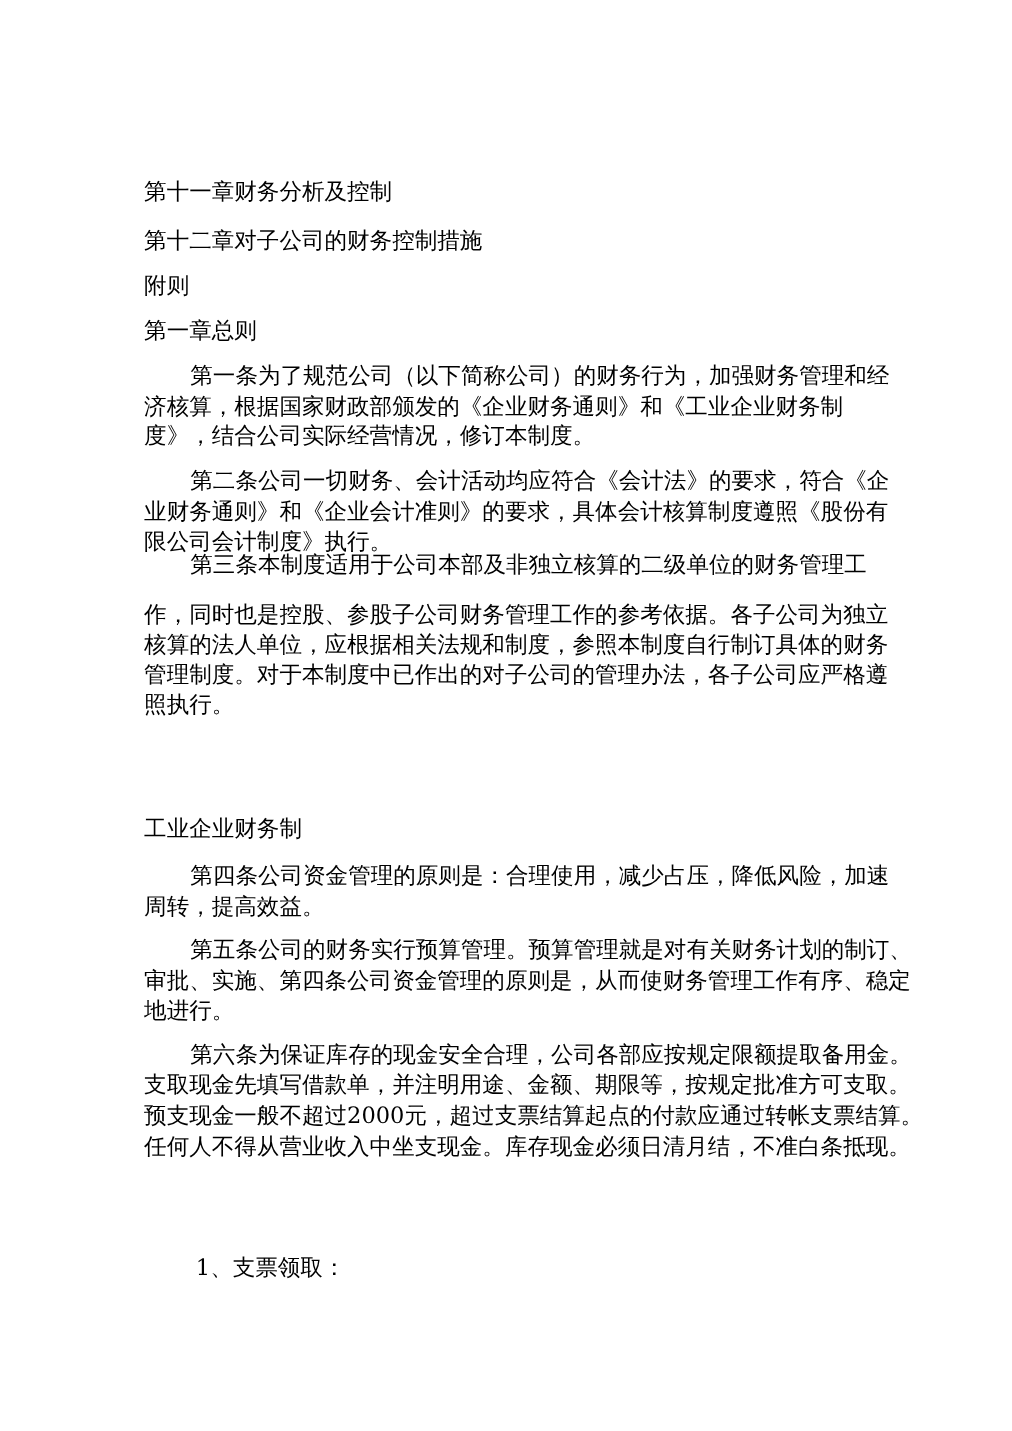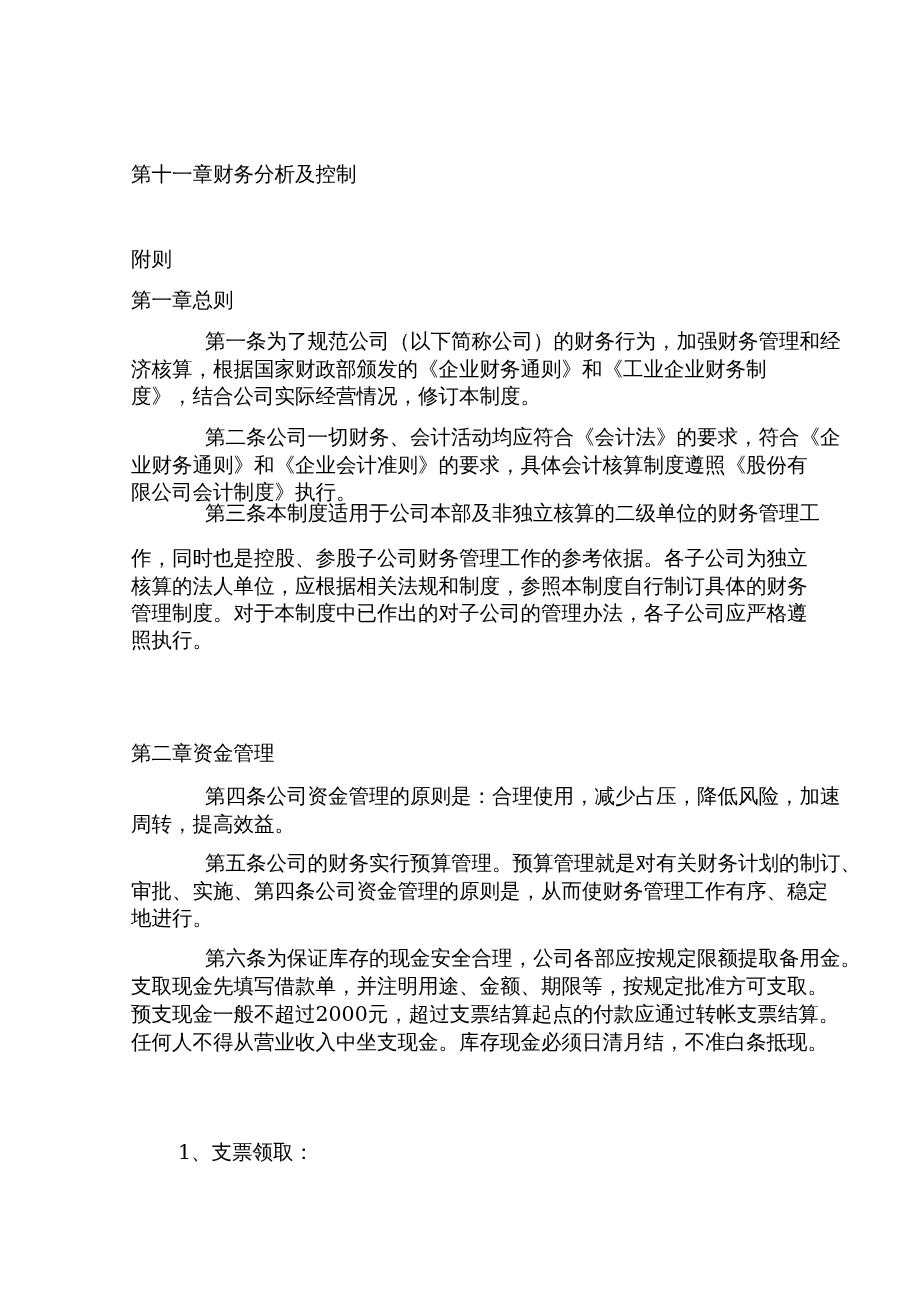--- a/index.html
+++ b/index.html
@@ -26,33 +26,33 @@
     .line {
       position: absolute;
       left: 131px;
       font-size: 20.5px;
       line-height: 24px;
       white-space: nowrap;
       letter-spacing: 0px;
     }
     .indent {
       left: 173px;
-      margin-left: 32px;
     }
     .item-indent {
       left: 178px;
       margin-top: 28px;
     }
   </style>
 </head>
 <body>
 
 <div class="page">
 
   <div class="line" style="top:162px">第十一章财务分析及控制</div>
+  <div class="line" style="top:206px">第十二章对子公司的财务控制措施</div>
   <div class="line" style="top:247px">附则</div>
 
   <div class="line" style="top:288px">第一章总则</div>
 
   <div>
     <div class="line indent" style="top:329px">第一条为了规范公司（以下简称公司）的财务行为，加强财务管理和经</div>
     <div class="line" style="top:357px">济核算，根据国家财政部颁发的《企业财务通则》和《工业企业财务制</div>
     <div class="line" style="top:384px">度》，结合公司实际经营情况，修订本制度。</div>
   </div>
 
@@ -63,21 +63,21 @@
   </div>
 
   <div>
     <div class="line indent" style="top:501px">第三条本制度适用于公司本部及非独立核算的二级单位的财务管理工</div>
     <div class="line" style="top:546px">作，同时也是控股、参股子公司财务管理工作的参考依据。各子公司为独立</div>
     <div class="line" style="top:574px">核算的法人单位，应根据相关法规和制度，参照本制度自行制订具体的财务</div>
     <div class="line" style="top:601px">管理制度。对于本制度中已作出的对子公司的管理办法，各子公司应严格遵</div>
     <div class="line" style="top:628px">照执行。</div>
   </div>
 
-  <div class="line" style="top:741px">第二章资金管理</div>
+  <div class="line" style="top:741px">工业企业财务制</div>
 
   <div>
     <div class="line indent" style="top:784px">第四条公司资金管理的原则是：合理使用，减少占压，降低风险，加速</div>
     <div class="line" style="top:812px">周转，提高效益。</div>
   </div>
 
   <div>
     <div class="line indent" style="top:851px">第五条公司的财务实行预算管理。预算管理就是对有关财务计划的制订、</div>
     <div class="line" style="top:879px">审批、实施、第四条公司资金管理的原则是，从而使财务管理工作有序、稳定</div>
     <div class="line" style="top:906px">地进行。</div>

